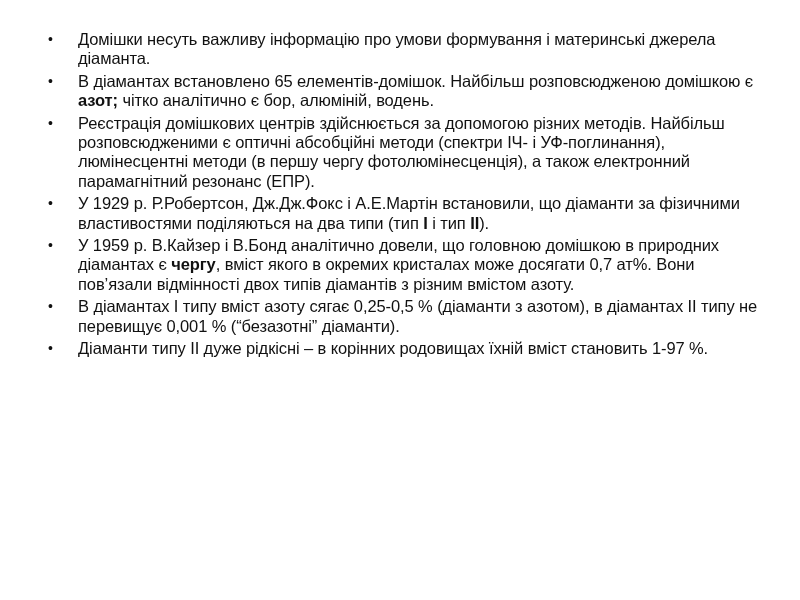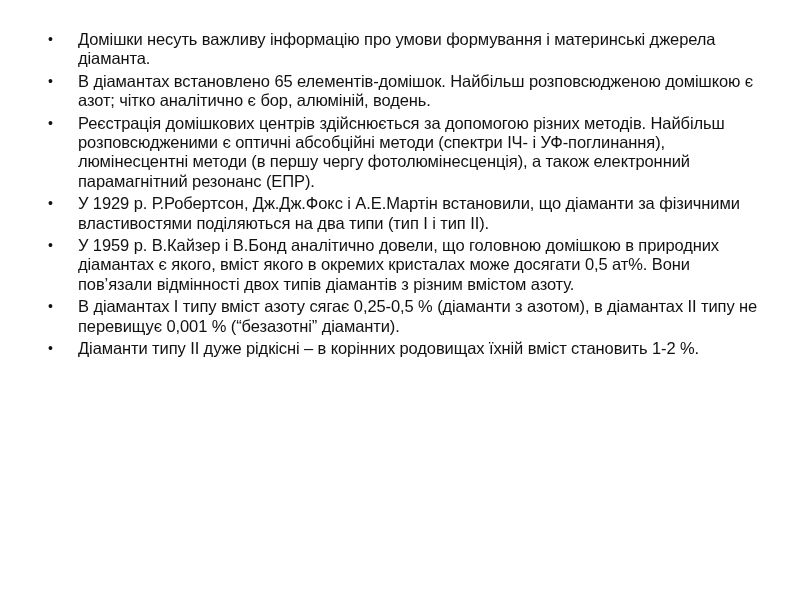--- a/index.html
+++ b/index.html
@@ -13,21 +13,21 @@
     font-family: "Liberation Sans", sans-serif;
     font-size: 16.5px; line-height: 19.4px; color: #111111;
     letter-spacing: -0.1px;
   }
   ul.bullets li {
     position: relative; padding-left: 34px; margin: 0 0 3px 0;
   }
   ul.bullets li .bullet {
     position: absolute; left: 4px; top: 0; font-size: 14px;
   }
-  b { font-weight: normal; }
+  b { font-weight: bold; }
 </style>
 </head>
 <body>
 
 <div class="slide">
   <ul class="bullets">
     <li>
       <span class="bullet">•</span>
       <span>Домішки несуть важливу інформацію про умови формування і материнські джерела діаманта.</span>
     </li>
@@ -38,24 +38,24 @@
     <li>
       <span class="bullet">•</span>
       <span>Реєстрація домішкових центрів здійснюється за допомогою різних методів. Найбільш розповсюдженими є оптичні абсобційні методи (спектри ІЧ- і УФ-поглинання), люмінесцентні методи (в першу чергу фотолюмінесценція), а також електронний парамагнітний резонанс (ЕПР).</span>
     </li>
     <li>
       <span class="bullet">•</span>
       <span>У 1929 р. Р.Робертсон, Дж.Дж.Фокс і А.Е.Мартін встановили, що діаманти за фізичними властивостями поділяються на два типи (тип </span><b>I</b><span> і тип </span><b>II</b><span>).</span>
     </li>
     <li>
       <span class="bullet">•</span>
-      <span>У 1959 р. В.Кайзер і В.Бонд аналітично довели, що головною домішкою в природних діамантах є </span><b>якого</b><span>, вміст якого в окремих кристалах може досягати 0,5 ат%. Вони пов’язали відмінності двох типів діамантів з різним вмістом азоту.</span>
+      <span>У 1959 р. В.Кайзер і В.Бонд аналітично довели, що головною домішкою в природних діамантах є </span><b>чергу</b><span>, вміст якого в окремих кристалах може досягати 0,7 ат%. Вони пов’язали відмінності двох типів діамантів з різним вмістом азоту.</span>
     </li>
     <li>
       <span class="bullet">•</span>
       <span>В діамантах I типу  вміст азоту сягає 0,25-0,5 % (діаманти з азотом), в діамантах II типу не перевищує 0,001 % (“безазотні” діаманти).</span>
     </li>
     <li>
       <span class="bullet">•</span>
-      <span>Діаманти типу II дуже рідкісні – в корінних родовищах їхній вміст становить 1-2 %.</span>
+      <span>Діаманти типу II дуже рідкісні – в корінних родовищах їхній вміст становить 1-97 %.</span>
     </li>
   </ul>
 </div>
 
 </body></html>

